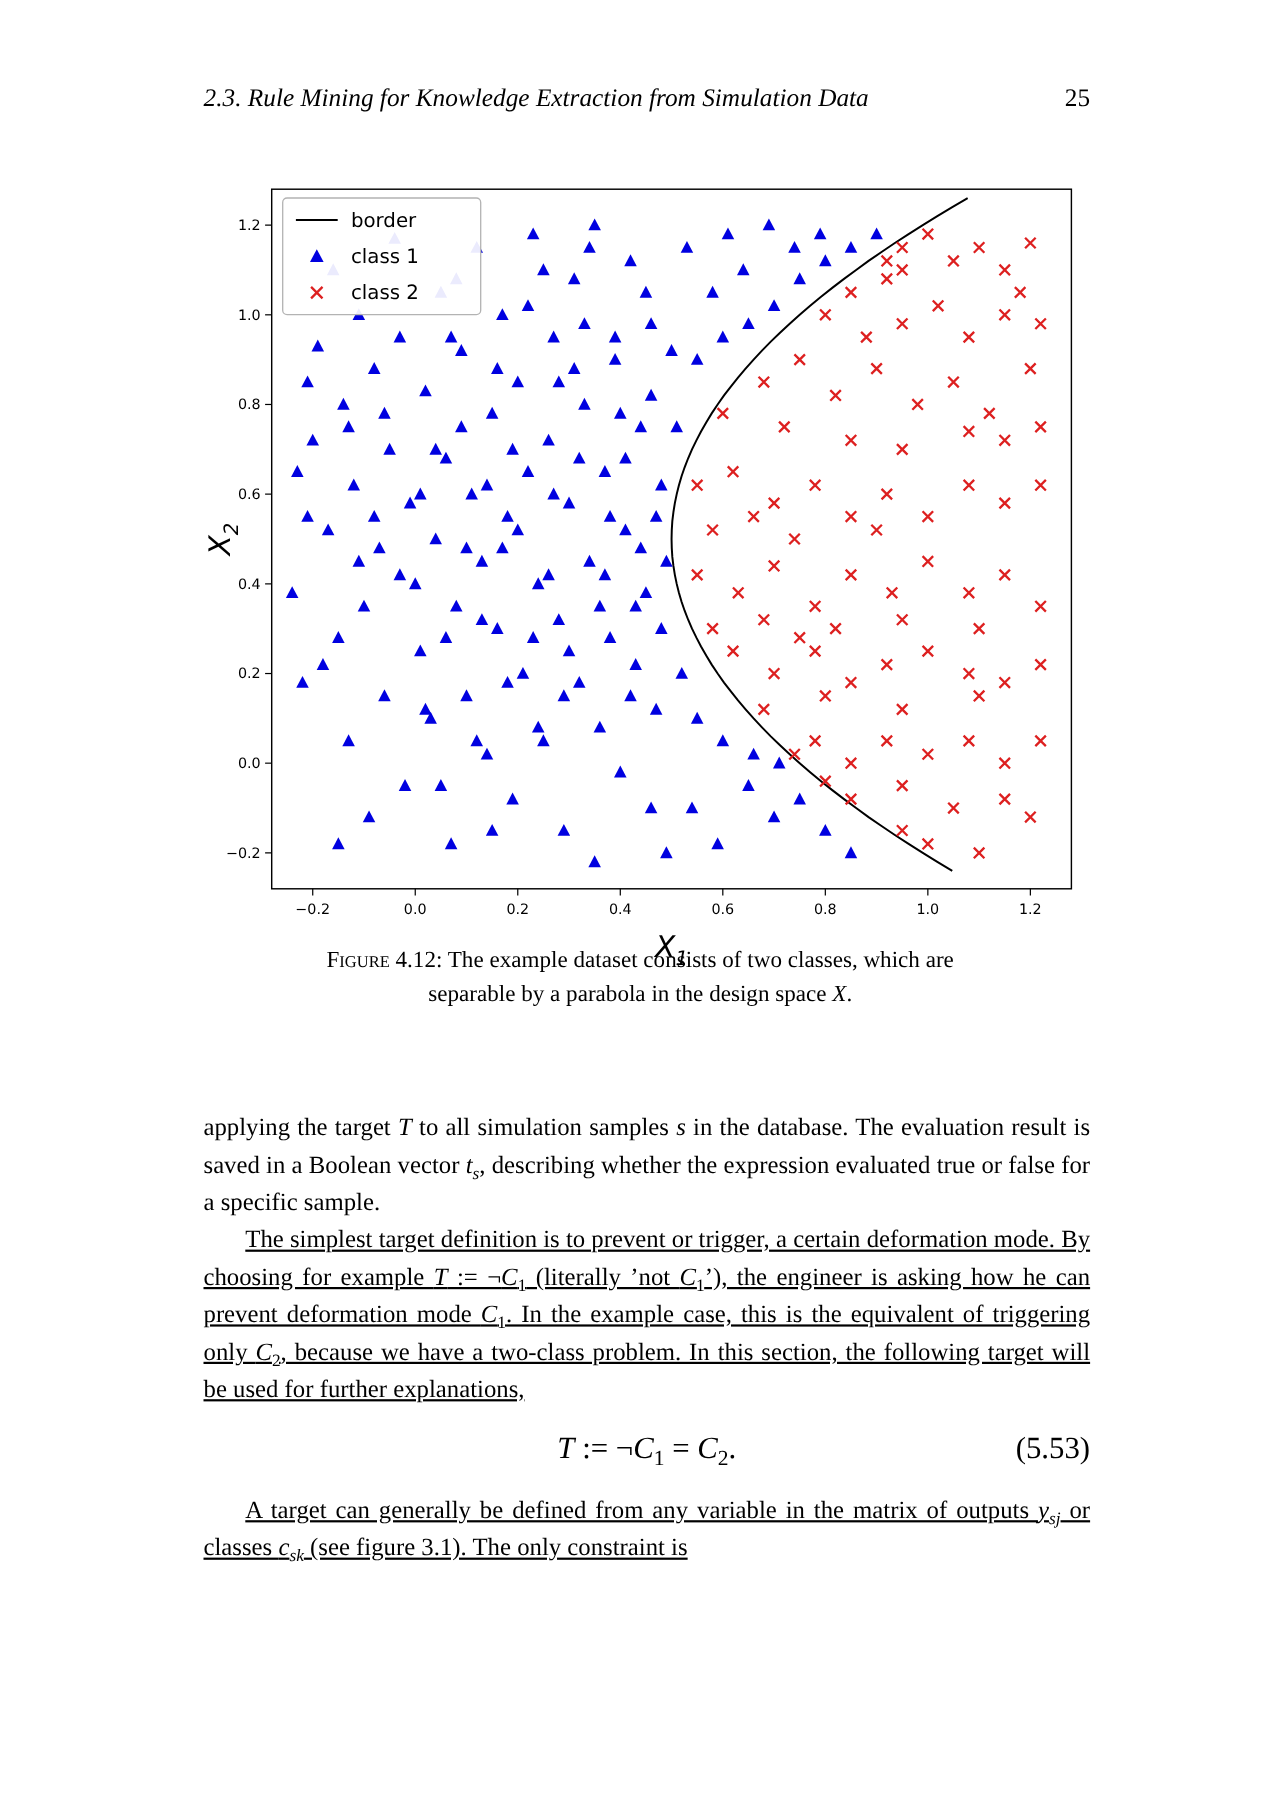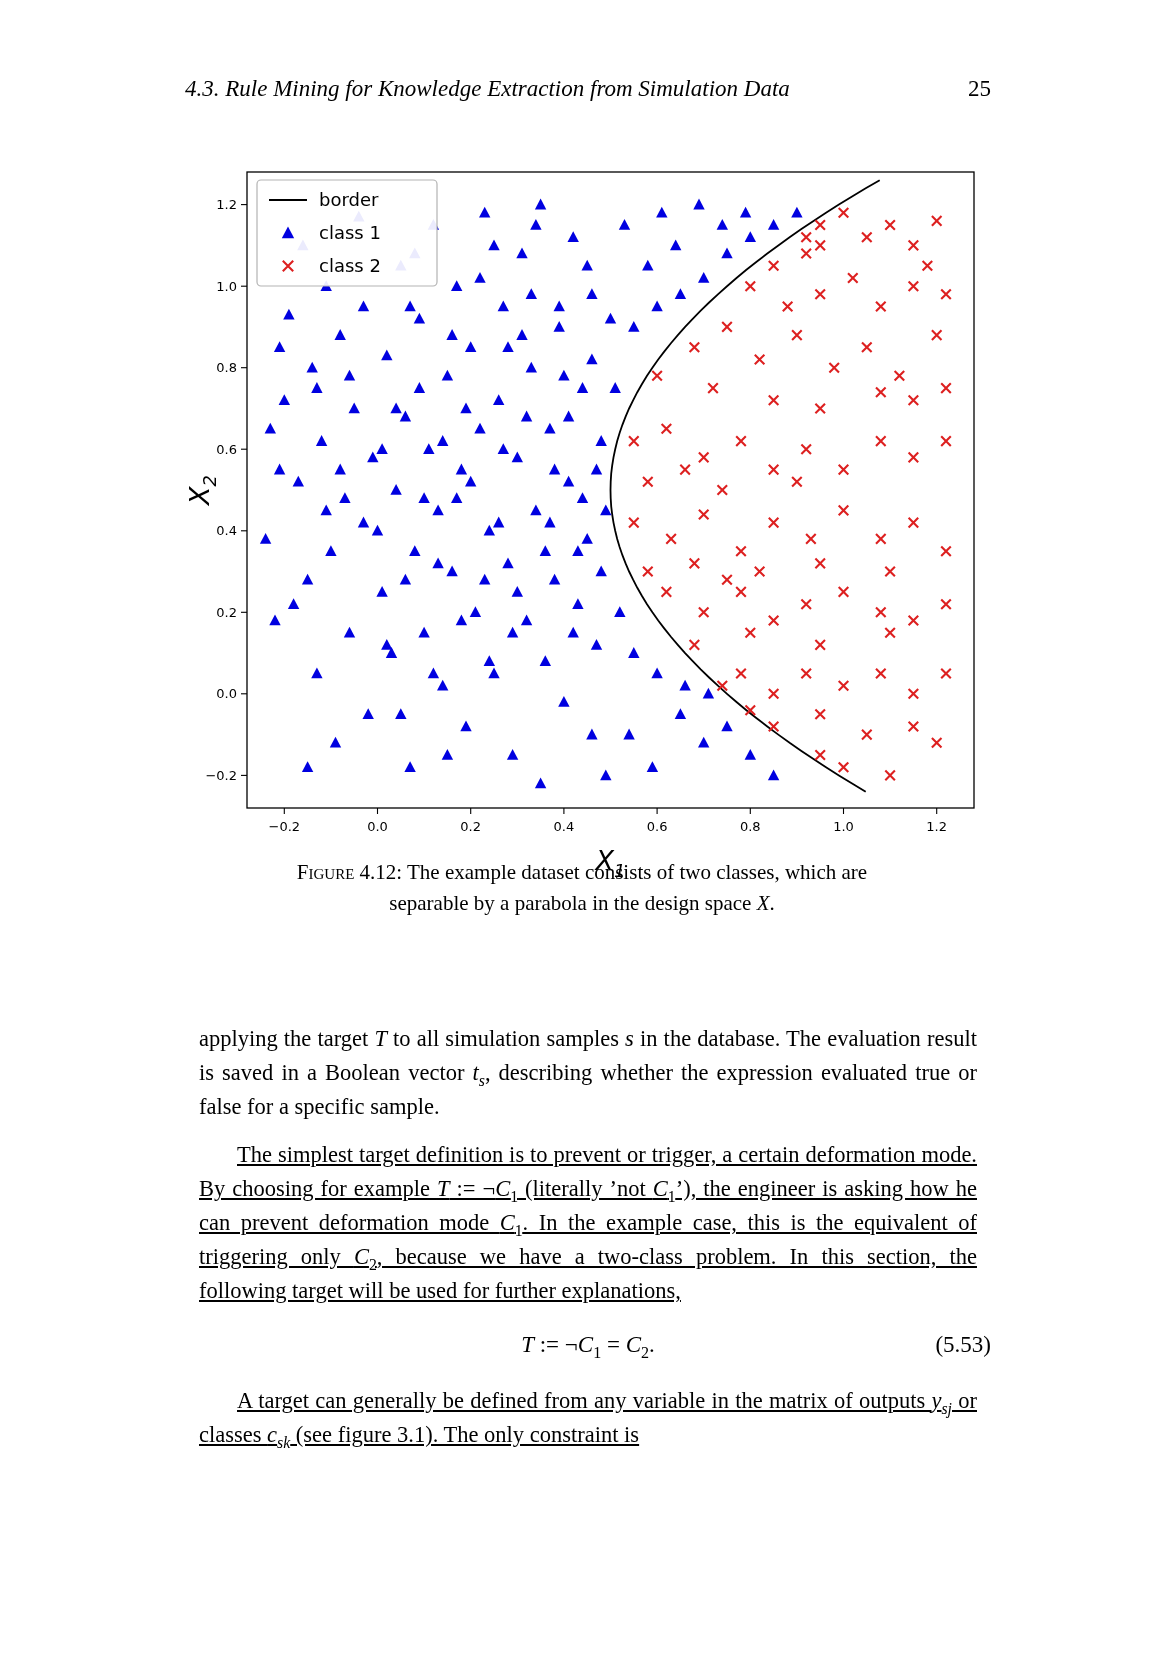--- a/index.html
+++ b/index.html
@@ -10,32 +10,32 @@
           font-size:23px;}
   .header .title{font-style:italic;}
   .header .pagenum{font-style:normal;margin-left:14px;}
   .figure{position:absolute;top:160px;left:185px;width:812px;}
   .figure svg{display:block;}
   .caption{position:absolute;top:857px;left:272px;width:620px;
            text-align:center;font-size:21px;line-height:31px;}
   .caption .sc{font-variant:small-caps;}
   .bodytext{position:absolute;top:1008px;left:185px;width:806px;
             font-size:22.5px;line-height:34px;text-align:justify;}
-  .bodytext p{margin:14px;}
+  .bodytext p{margin:0;}
   .bodytext p.indent{text-indent:38px;text-decoration:underline;}
   .equation-row{position:relative;text-align:center;margin:20px 0 22px 0;
-                font-size:23px;}
+                font-size:28px;}
   .eq-number{position:absolute;right:0;top:0;}
   sub{font-size:70%;line-height:0;}
 </style>
 </head>
 <body>
 
 <div class="header">
-  <span class="title">4.3.  Rule Mining for Knowledge Extraction from Simulation Data</span>
+  <span class="title">2.3.  Rule Mining for Knowledge Extraction from Simulation Data</span>
   <span class="pagenum">25</span>
 </div>
 
 <div class="figure">
   <svg width="812" height="725" viewBox="0 0 812 725" xmlns="http://www.w3.org/2000/svg">
       <g>
         <rect x="62" y="12" width="727" height="636" fill="none" stroke="#000" stroke-width="1.3"></rect>
       </g>
       <g font-family="DejaVu Sans, sans-serif" font-size="13" text-anchor="middle">
         <line x1="99.3" y1="648" x2="99.3" y2="654" stroke="#000" stroke-width="1.1"></line>

